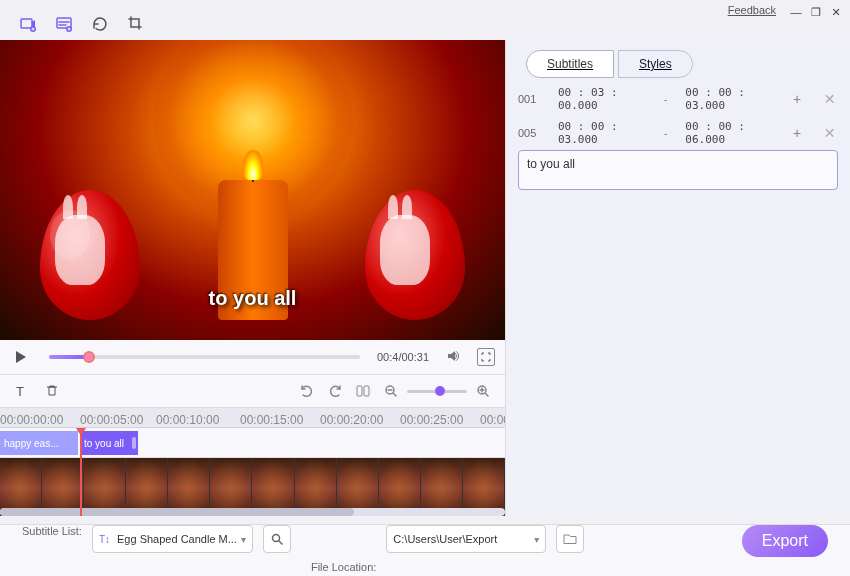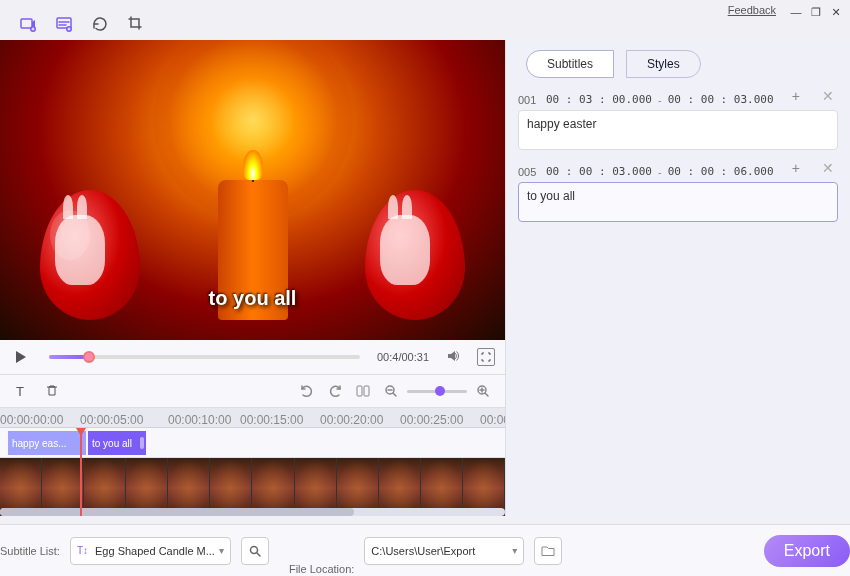--- a/index.html
+++ b/index.html
@@ -334,21 +334,20 @@
       top: 3px;
       border-radius: 0;
       display: flex;
       align-items: center;
       padding: 0 4px;
       font-size: 10px;
       font-weight: 500;
       white-space: nowrap;
       overflow: hidden;
       cursor: pointer;
-      margin-left: 8px;
     }
 
     .subtitle-clip-1 {
       background: #a0a0ff;
       color: #fff;
       left: 0;
       width: 78px;
     }
     .subtitle-clip-2 {
       background: #7b5cf6;
@@ -428,21 +427,22 @@
       flex: 1;
       background: #f0f0f8;
       display: flex;
       flex-direction: column;
       border-left: 1px solid #ddd;
     }
 
     .panel-tabs {
       display: flex;
       padding: 10px 20px 0;
-      gap: 12px;
+      gap: 4px;
+      text-decoration: underline;
     }
     .panel-tab {
       padding: 6px 20px;
       font-size: 12px;
       cursor: pointer;
       border: 1px solid #c0c0d8;
       background: #f0f0f8;
       color: #0f172a;
     }
     .panel-tab:first-child { border-radius: 20px 0 0 20px; }
@@ -458,22 +458,22 @@
       flex: 1;
       overflow-y: auto;
       padding: 8px 12px;
     }
 
     .subtitle-entry {
       margin-bottom: 8px;
     }
     .subtitle-entry-header {
       display: flex;
-      align-items: flex-end;
-      gap: 4px;
+      align-items: center;
+      gap: 16px;
       margin-bottom: 4px;
     }
     .entry-num {
       font-size: 11px;
       color: #666;
       min-width: 24px;
     }
     .time-input {
       font-size: 11px;
       color: #444;
@@ -512,22 +512,22 @@
     }
 
     
     .bottom-bar {
       position: absolute;
       bottom: 0; left: 0; right: 0;
       height: 52px;
       background: #f8f8fc;
       border-top: 1px solid #ddd;
       display: flex;
-      align-items: center;
-      padding: 0 0;
+      align-items: flex-start;
+      padding: 0 22px;
       gap: 10px;
     }
     .bottom-label {
       font-size: 11px;
       color: #666;
       white-space: nowrap;
     }
     .bottom-select {
       height: 28px;
       border: 1px solid #ccc;
@@ -743,21 +743,21 @@
           </svg>
         </button>
       </div>
     </div>
 
     <div class="timeline-area">
 
       <div class="timeline-ruler">
         <div class="ruler-mark" style="left:0px">00:00:00:00</div>
         <div class="ruler-mark" style="left:80px">00:00:05:00</div>
-        <div class="ruler-mark" style="left:168px">00:00:10:00</div>
+        <div class="ruler-mark" style="left:156px">00:00:10:00</div>
         <div class="ruler-mark" style="left:240px">00:00:15:00</div>
         <div class="ruler-mark" style="left:320px">00:00:20:00</div>
         <div class="ruler-mark" style="left:400px">00:00:25:00</div>
         <div class="ruler-mark" style="left:480px">00:00:30:00</div>
       </div>
 
       <div class="timeline-tracks">
 
         <div class="playhead">
           <div class="playhead-top"></div>
@@ -806,21 +806,20 @@
 
       <div class="subtitle-entry">
         <div class="subtitle-entry-header">
           <span class="entry-num">001</span>
           <span class="time-input">00 : 03 : 00.000</span>
           <span class="time-separator">-</span>
           <span class="time-input">00 : 00 : 03.000</span>
           <button class="entry-action-btn">+</button>
           <button class="entry-action-btn close">✕</button>
         </div>
-        <div class="subtitle-text-box">happy easter</div>
       </div>
 
       <div class="subtitle-entry active">
         <div class="subtitle-entry-header">
           <span class="entry-num">005</span>
           <span class="time-input">00 : 00 : 03.000</span>
           <span class="time-separator">-</span>
           <span class="time-input">00 : 00 : 06.000</span>
           <button class="entry-action-btn">+</button>
           <button class="entry-action-btn close">✕</button>

